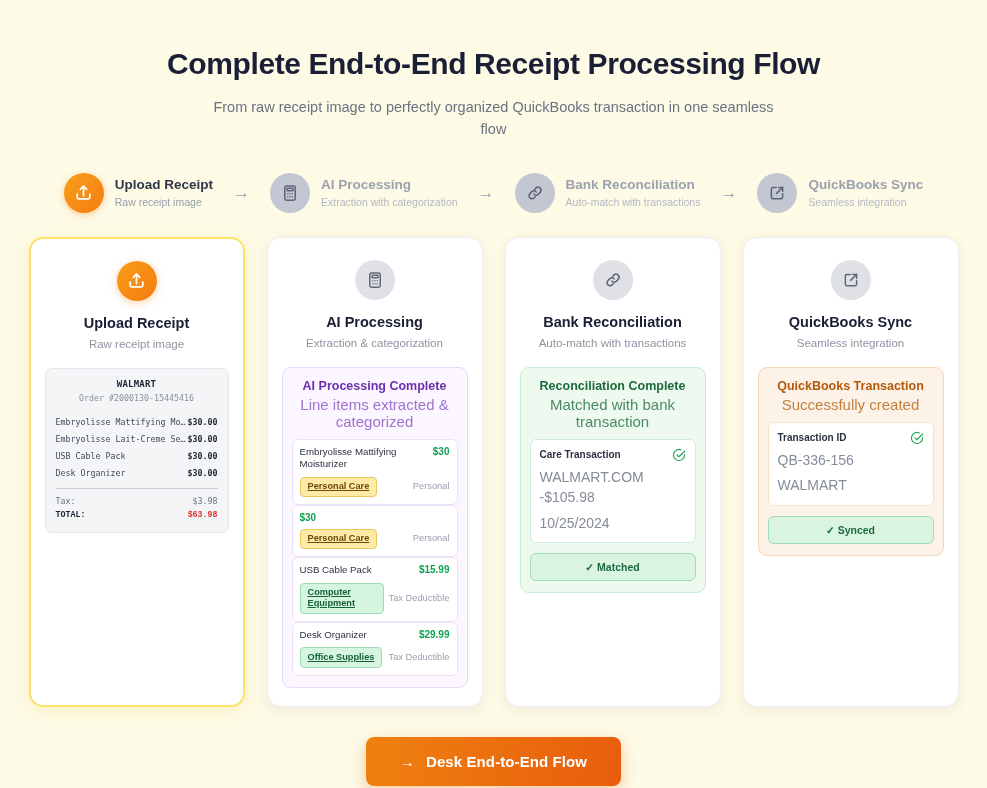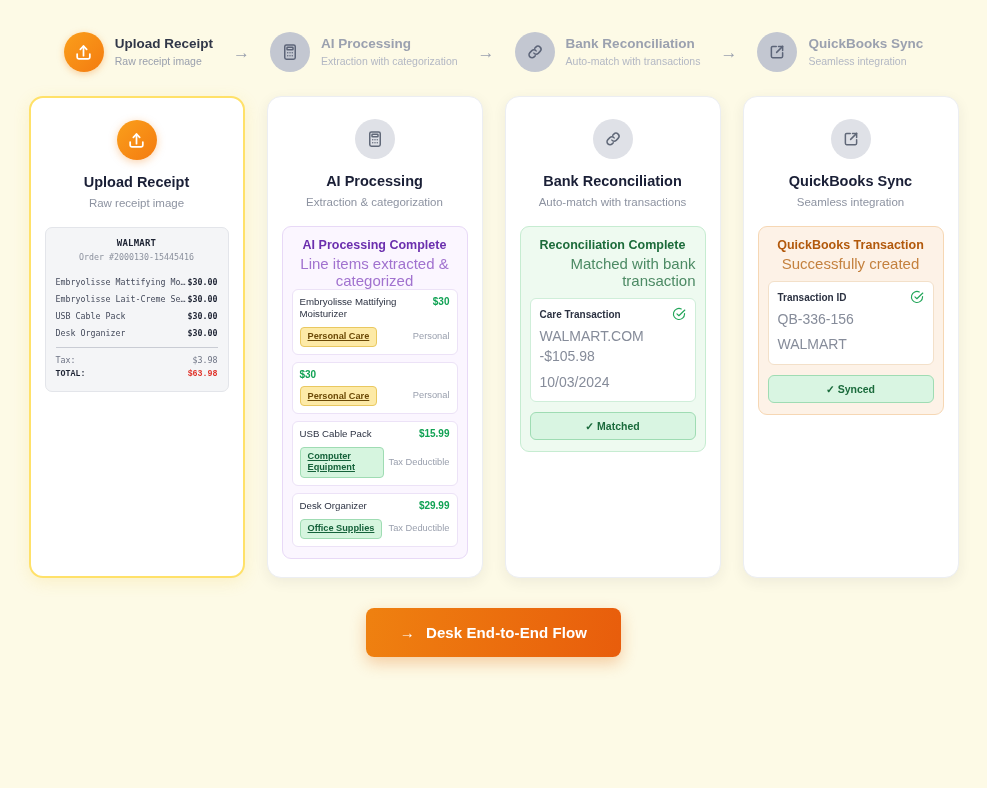--- a/index.html
+++ b/index.html
@@ -228,24 +228,24 @@
   }
   .panel.purple .panel-title { color: #6b2fae; }
   .panel.green  .panel-title { color: #1c6b3a; }
   .panel.peach  .panel-title { color: #b2590c; }
   .panel-sub {
     text-align: center;
     margin-top: 3px;
     font-size: 15px;
   }
   .panel.purple .panel-sub { color: #a172cf; }
-  .panel.green  .panel-sub { color: #4c8a64; text-align: right; }
+  .panel.green  .panel-sub { color: #4c8a64; }
   .panel.peach  .panel-sub { color: #c4813e; }
 
-  .li-list { display: flex; flex-direction: column; gap: 7px; }
+  .li-list { margin-top: 9px; display: flex; flex-direction: column; }
   .li-card {
     background: #ffffff;
     border: 1px solid #ece2f7;
     border-radius: 6px;
     padding: 6px 7px 7px;
   }
   .li-top {
     display: flex;
     justify-content: space-between;
     align-items: flex-start;
@@ -358,20 +358,24 @@
   }
   .cta .cta-arrow { font-size: 15px; line-height: 1; }
 
   svg { display: block; }
 </style>
 </head>
 <body>
 
 <div class="page">
 
+  <div class="header">
+    <h1 class="page-title">Complete End-to-End Receipt Processing Flow</h1>
+    <p class="page-subtitle">From raw receipt image to perfectly organized QuickBooks transaction in one seamless flow</p>
+  </div>
 
   <div class="steps">
 
     <div class="step active">
       <div class="step-badge">
         <svg width="19" height="19" viewBox="0 0 24 24" fill="none" stroke="currentColor" stroke-width="2.2" stroke-linecap="round" stroke-linejoin="round">
           <path d="M12 16V4"></path>
             <path d="M8 8l4-4 4 4"></path>
           <path d="M4 14v4a2 2 0 0 0 2 2h12a2 2 0 0 0 2-2v-4"></path>
         </svg>
@@ -572,21 +576,21 @@
           <div class="detail-head">
             <span class="detail-label">Care Transaction</span>
             <span>
               <svg width="14" height="14" viewBox="0 0 24 24" fill="none" stroke="#22a559" stroke-width="2" stroke-linecap="round" stroke-linejoin="round">
                 <path d="M21.5 11.2V12a9.5 9.5 0 1 1-5.6-8.7"></path>
                 <path d="M8.5 11.8l3.3 3.2L22 5.2"></path>
               </svg>
             </span>
           </div>
           <div class="detail-line">WALMART.COM -$105.98</div>
-          <div class="detail-line">10/03/2024</div>
+          <div class="detail-line">10/25/2024</div>
         </div>
 
         <div class="status-btn">✓ Matched</div>
       </div>
     </div>
 
     <div class="card">
       <div class="card-icon">
         <svg width="18" height="18" viewBox="0 0 24 24" fill="none" stroke="currentColor" stroke-width="2" stroke-linecap="round" stroke-linejoin="round">
           <path d="M11 4.5H6.2A1.7 1.7 0 0 0 4.5 6.2v11.6A1.7 1.7 0 0 0 6.2 19.5h11.6a1.7 1.7 0 0 0 1.7-1.7V13"></path>

